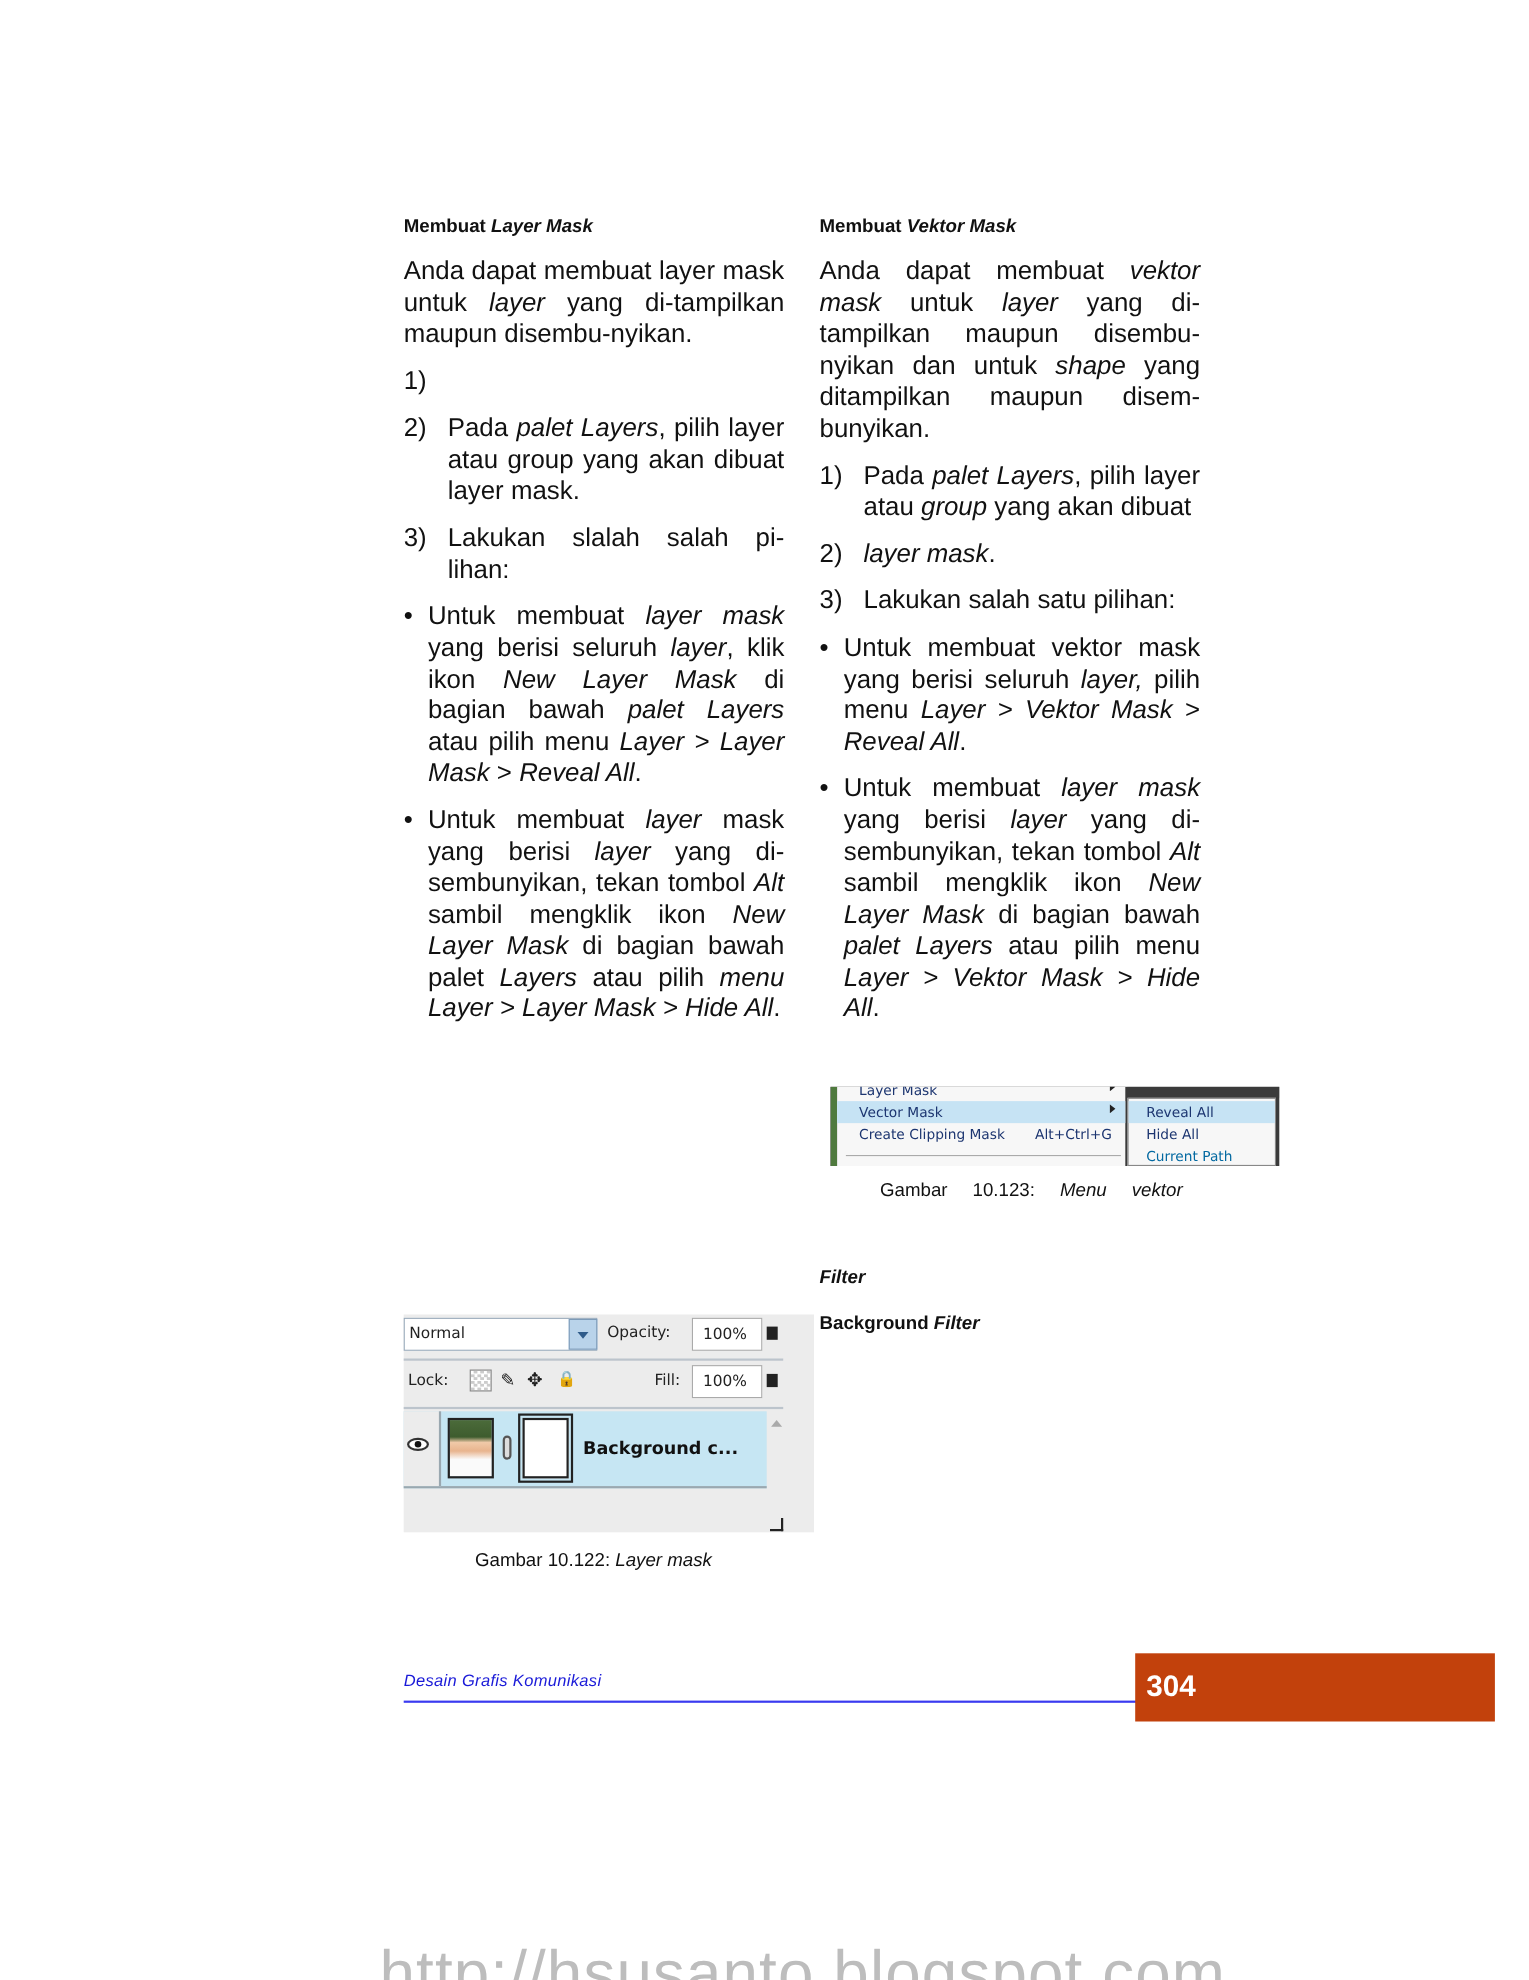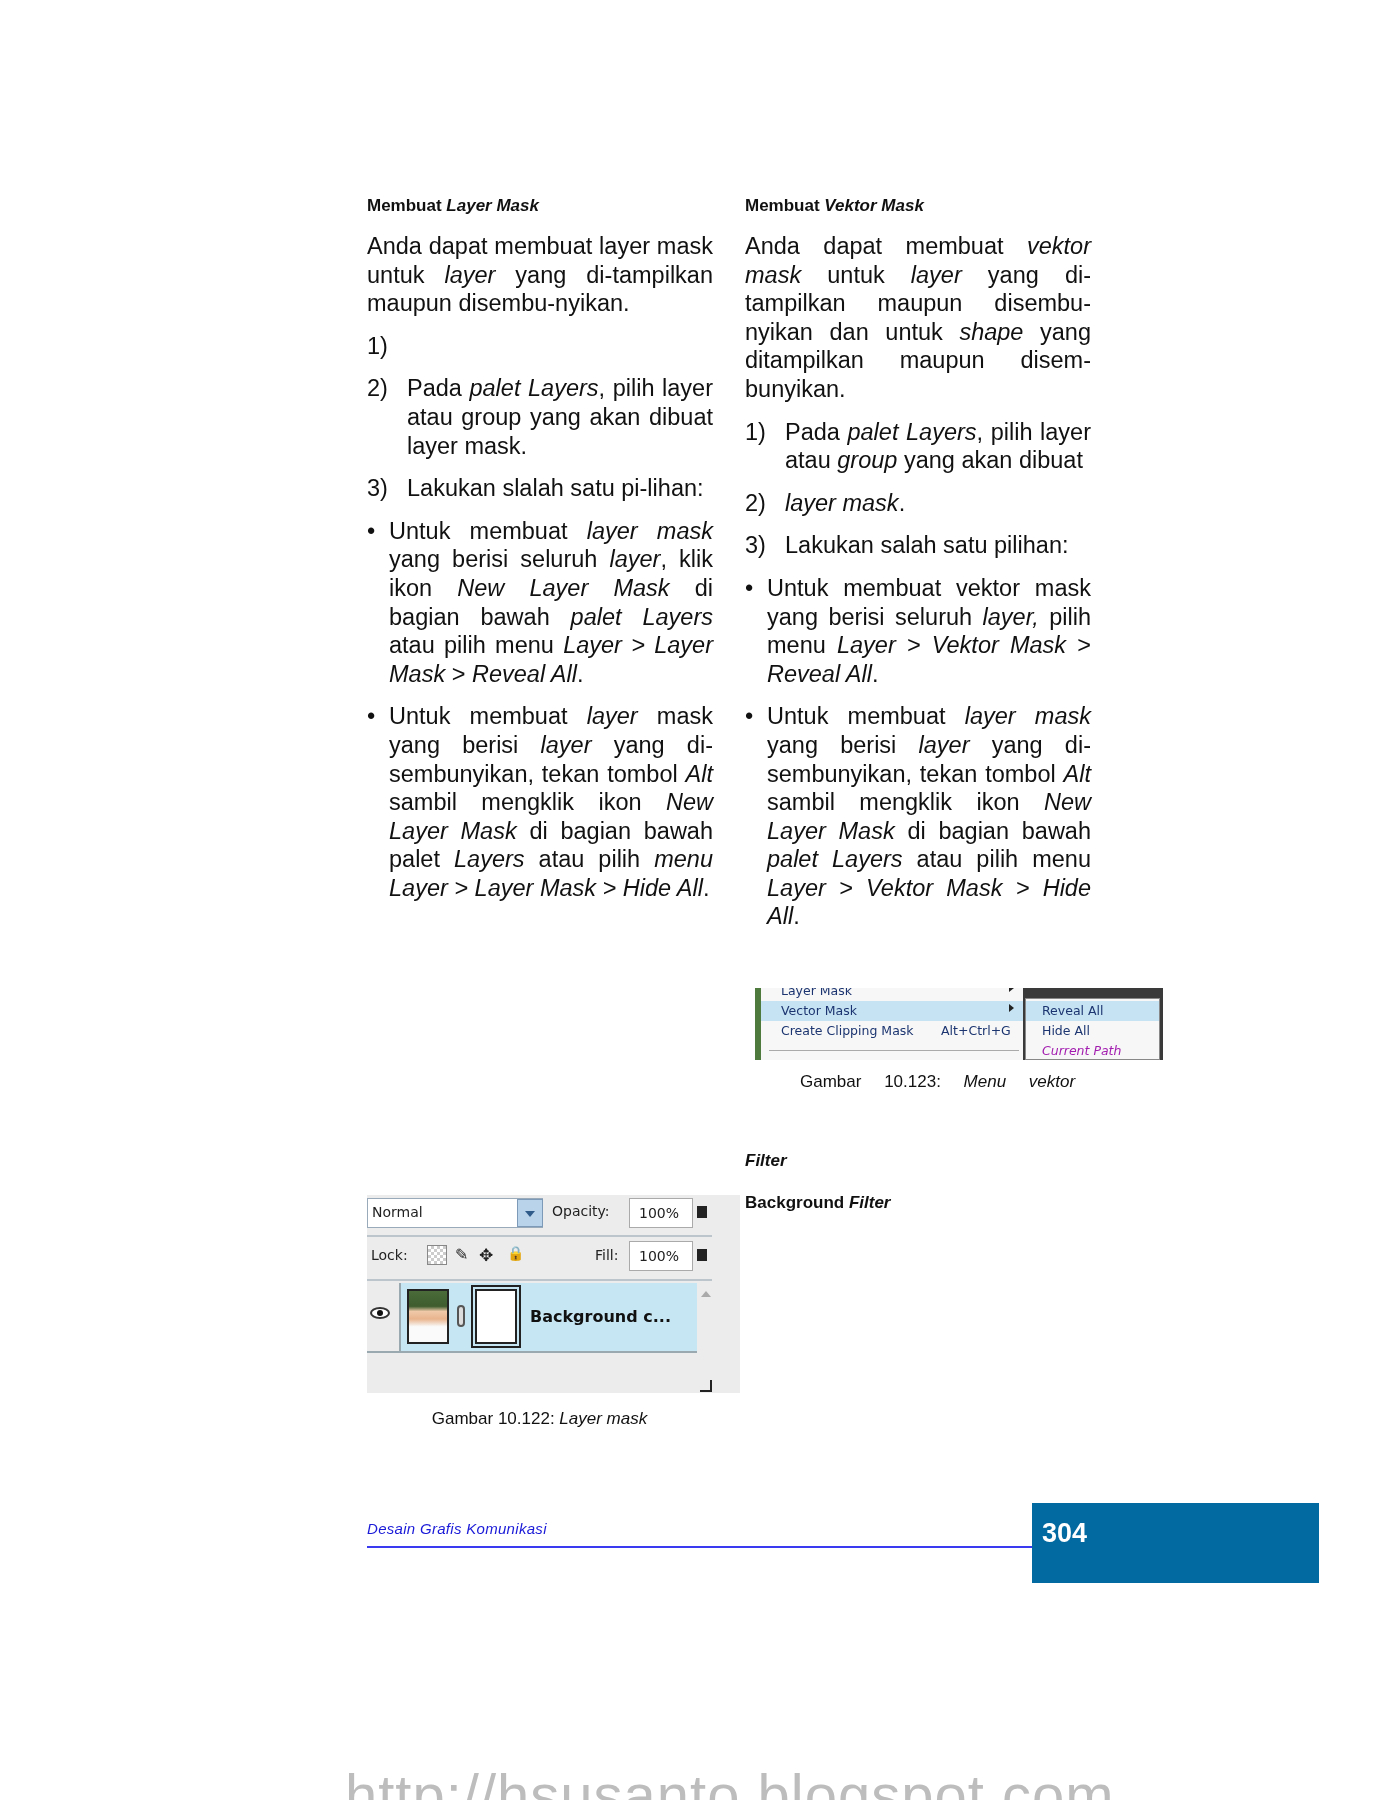--- a/index.html
+++ b/index.html
@@ -74,51 +74,51 @@
   .mi .sc { left:180px; }
   .mi .arr { left:248px; top:3px; width:0; height:0; border-top:4px solid transparent;
              border-bottom:4px solid transparent; border-left:5px solid #222; }
   .mi.hl { background:#c6e3f4; }
   .menu-sepline { position:absolute; left:8px; top:62px; width:250px; height:1px; background:#aaa; }
   .submenu { position:absolute; left:270px; top:10px; width:135px; height:62px; background:#f7f7f7;
              border:1px solid #888; box-sizing:border-box; }
   .si { position:absolute; left:0; width:133px; height:20px; }
   .si span { position:absolute; left:16px; top:2px; }
   .si.hl { background:#c6e3f4; }
-  .si.dis span { color:#a21caf;font-style:italic; }
+  .si.dis span { color:#0369a1; }
   .menu-right { position:absolute; left:270px; top:0; width:138px; height:10px; background:#3a3a3a; }
   .cap2 { position:absolute; left:800px; top:1072px; width:280px; height:22px; overflow:hidden;
           font-size:17px; word-spacing:18px; }
 
   
   .footer-title { position:absolute; left:367px; top:1520px; font-size:15px; font-style:italic;
                   color:#1a1ad8; letter-spacing:0.3px; }
   .footer-line { position:absolute; left:367px; top:1546px; width:670px; height:2px; background:#3a3af0; }
-  .pagebox { position:absolute; left:1032px; top:1503px; width:287px; height:80px; background:#0369a1; }
+  .pagebox { position:absolute; left:1032px; top:1503px; width:287px; height:62px; background:#c2410c;padding-left:40px; }
   .pagenum { position:absolute; left:10px; top:15px; font-size:27px; font-weight:bold; color:#fff; }
   .watermark { position:absolute; left:345px; top:1760px; font-size:58px; color:#bdbdbd;
                letter-spacing:1px; line-height:70px; }
 </style>
 </head>
 <body>
 
 <div class="col col-left">
   <h3><span>Membuat </span><i>Layer Mask</i></h3>
   <p><span>Anda dapat membuat layer mask untuk </span><i>layer</i><span> yang di-tampilkan maupun disembu-nyikan.</span></p>
 
   <div class="num">
     <span class="n">1)</span>
   </div>
   <div class="num">
     <span class="n">2)</span>
     <span class="t"><span>Pada </span><i>palet Layers</i><span>, pilih layer atau group yang akan dibuat layer mask.</span></span>
   </div>
   <div class="num">
     <span class="n">3)</span>
-    <span class="t">Lakukan slalah satu pi-lihan:</span>
+    <span class="t">Lakukan slalah salah pi-lihan:</span>
   </div>
 
   <div class="bul">
     <span class="n">•</span>
     <span class="t"><span>Untuk membuat </span><i>layer mask</i><span> yang berisi seluruh </span><i>layer</i><span>, klik ikon </span><i>New Layer Mask</i><span> di bagian bawah </span><i>palet Layers</i><span> atau pilih menu </span><i>Layer &gt; Layer Mask</i><span> &gt; </span><i>Reveal All</i><span>.</span></span>
   </div>
   <div class="bul">
     <span class="n">•</span>
     <span class="t"><span>Untuk membuat </span><i>layer</i><span> mask yang berisi </span><i>layer</i><span> yang di-sembunyikan, tekan tombol </span><i>Alt</i><span> sambil mengklik ikon </span><i>New Layer Mask</i><span> di bagian bawah palet </span><i>Layers</i><span> atau pilih </span><i>menu Layer &gt; Layer Mask &gt; Hide All</i><span>.</span></span>
   </div>

